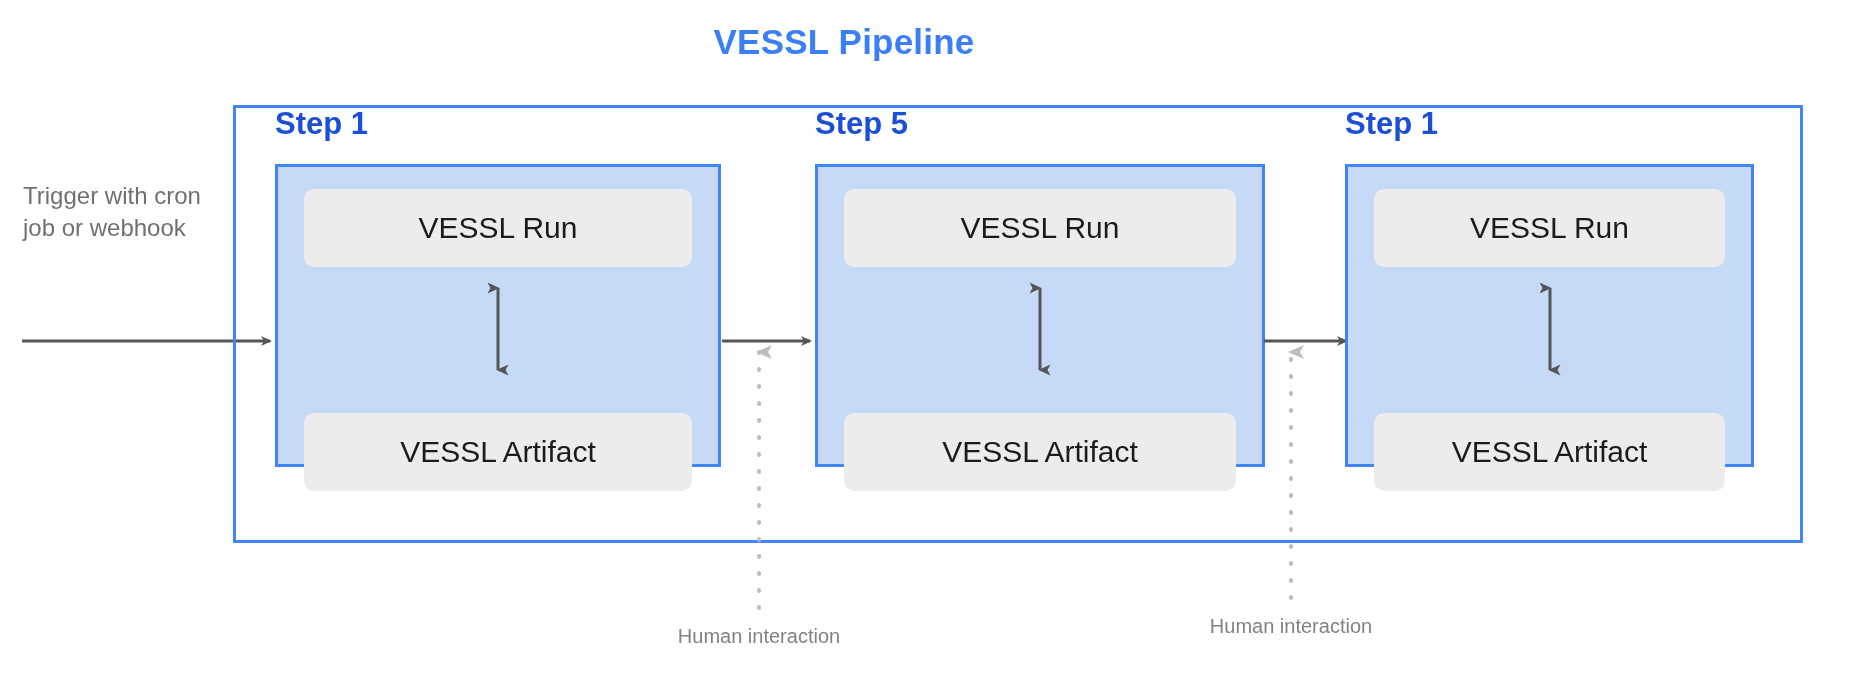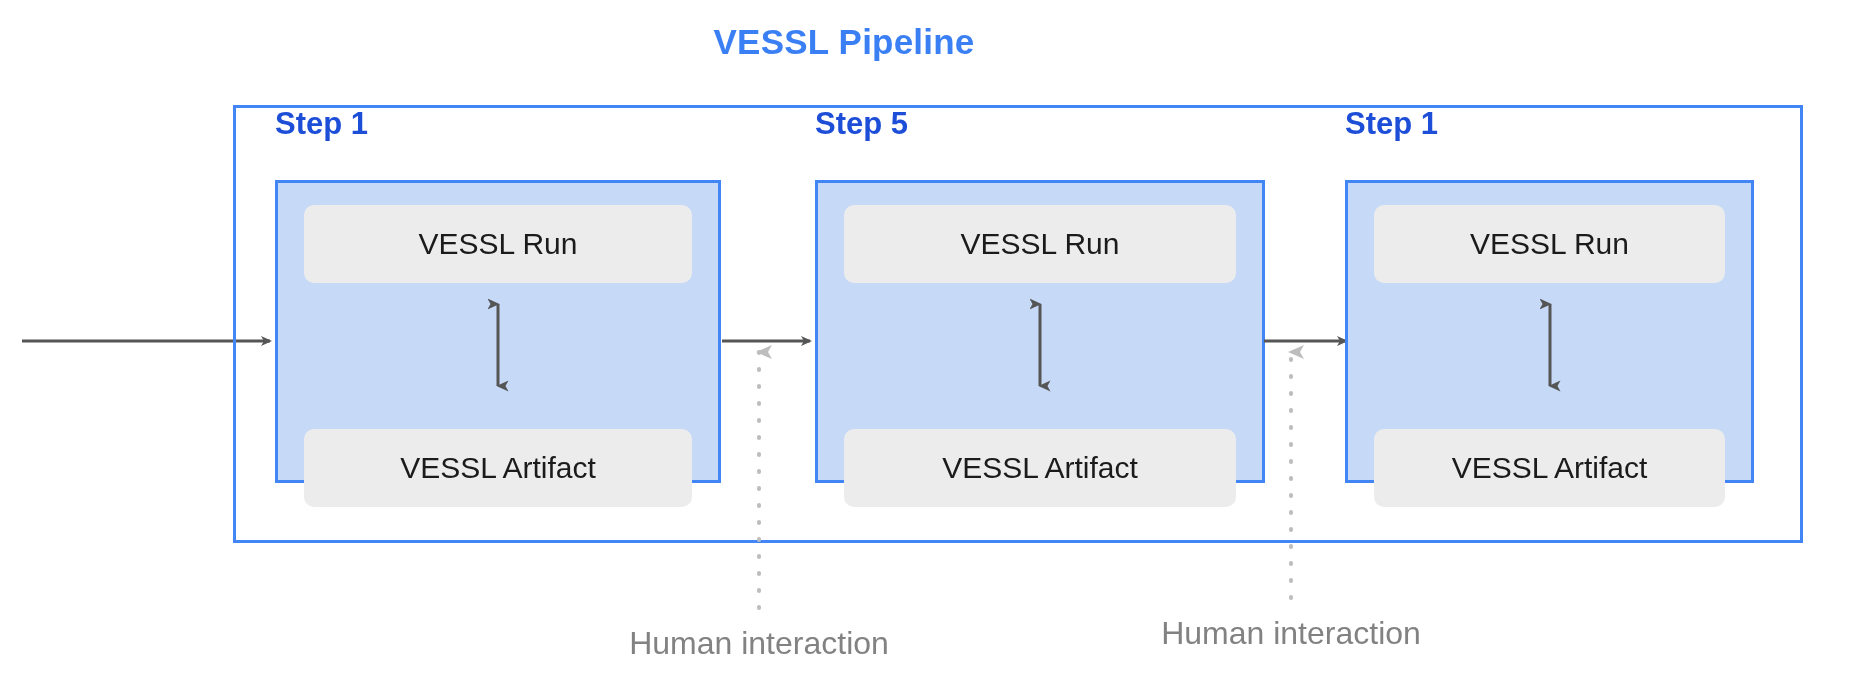--- a/index.html
+++ b/index.html
@@ -49,21 +49,21 @@
   .step-label {
     position: absolute;
     font-size: 31px;
     font-weight: bold;
     color: #1d4ed8;
     white-space: nowrap;
     line-height: 1;
   }
   .step-box {
     position: absolute;
-    top: 180px;
+    top: 164px;
     height: 303px;
     background: #c6d9f7;
     border: 3px solid #4285f4;
     box-sizing: border-box;
   }
   .node-box {
     position: absolute;
     left: 26px;
     right: 26px;
     height: 78px;
@@ -106,33 +106,34 @@
     color: #707070;
   }
 
   
   .human-arrow {
     position: absolute;
     width: 34px;
   }
   .human-label {
     position: absolute;
-    font-size: 32px;
+    font-size: 20px;
     color: #828282;
     white-space: nowrap;
     text-align: center;
   }
 </style>
 </head>
 <body>
 
 <div id="canvas">
 
   <div id="pipeline-title">VESSL Pipeline</div>
 
+  <div id="trigger-text">Trigger with cron job or webhook</div>
 
   <svg class="connector" style="left:20px; top:328px; width:262px;" viewBox="0 0 262 26" preserveAspectRatio="none">
     <defs>
       <marker id="ah-solid-1" markerWidth="11" markerHeight="11" refX="9" refY="5.5" orient="auto" markerUnits="userSpaceOnUse">
         <path d="M0,0.6 L11,5.5 L0,10.4 L3,5.5 Z" fill="#555555"></path>
       </marker>
     </defs>
     <line x1="2" y1="13" x2="250" y2="13" stroke="#555555" stroke-width="3" marker-end="url(#ah-solid-1)"></line>
   </svg>
 

